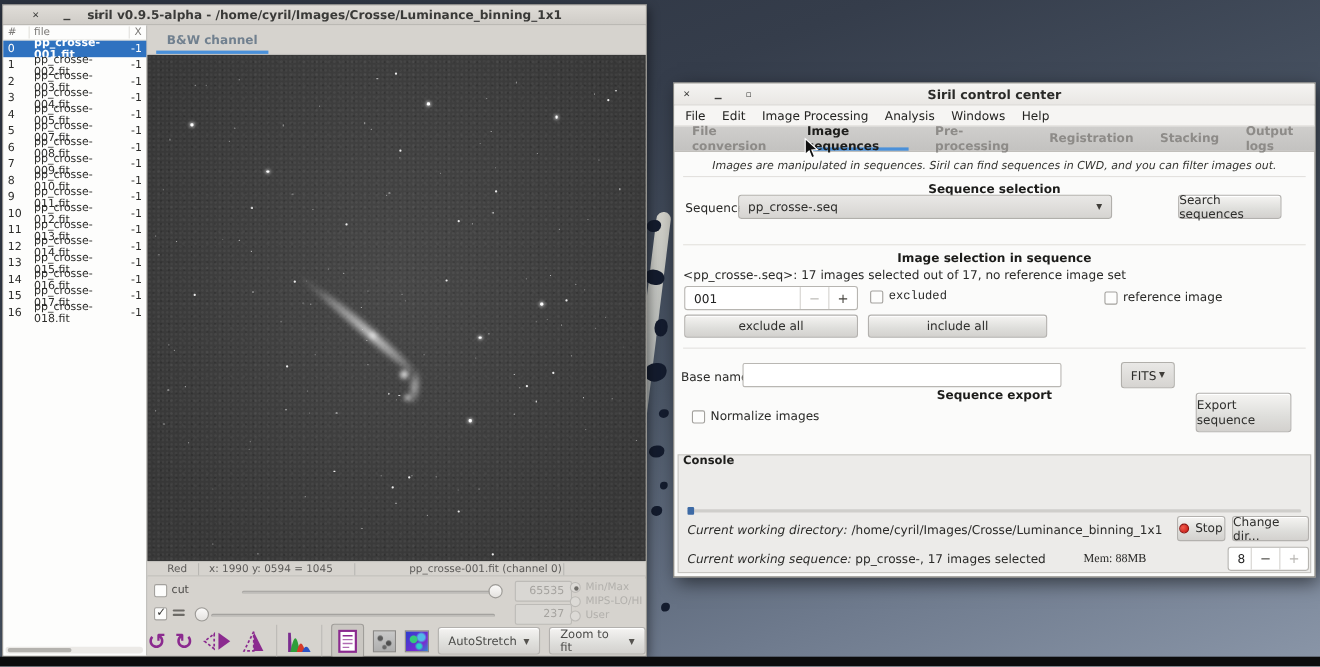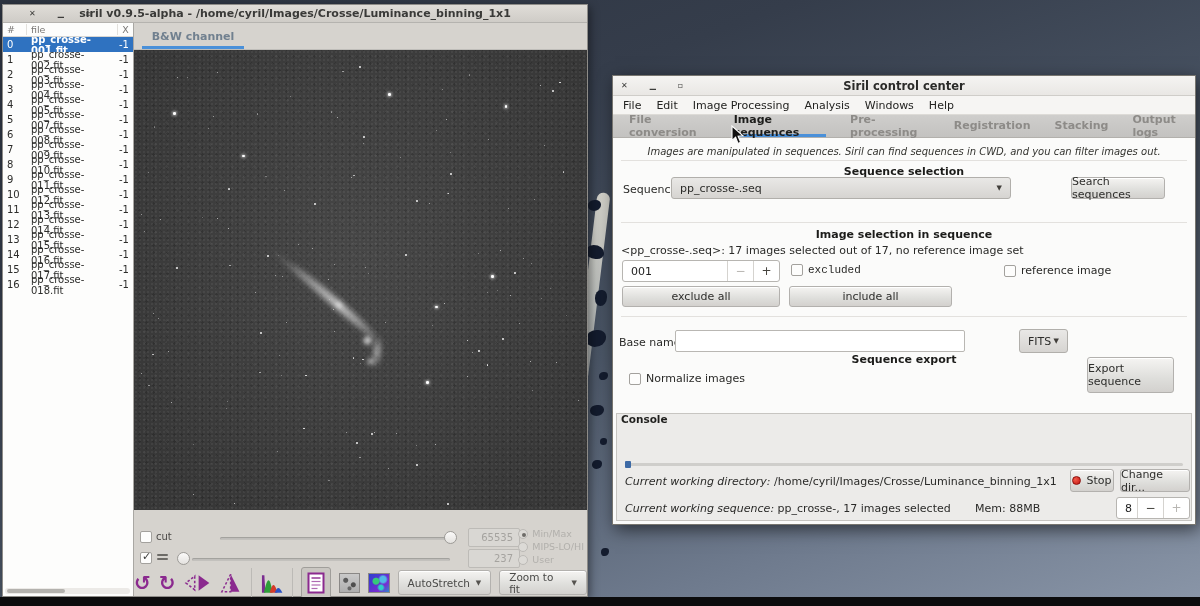--- a/index.html
+++ b/index.html
@@ -390,20 +390,28 @@
         <span class="star" style="left: 18.4827px; top: 303.629px; width: 1.1px; height: 1.1px; opacity: 0.755515;"></span>
         <span class="star" style="left: 344.198px; top: 300.011px; width: 1.8px; height: 1.8px; opacity: 0.9;"></span>
         <span class="star" style="left: 24.2447px; top: 267.523px; width: 1.1px; height: 1.1px; opacity: 0.566741;"></span>
         <span class="star" style="left: 231.114px; top: 216.776px; width: 1.1px; height: 1.1px; opacity: 0.609734;"></span>
         <span class="star" style="left: 7.35093px; top: 322.977px; width: 1.1px; height: 1.1px; opacity: 0.660995;"></span>
         <span class="star" style="left: 82.6377px; top: 168.264px; width: 1.1px; height: 1.1px; opacity: 0.769005;"></span>
         <span class="star" style="left: 125.836px; top: 281.855px; width: 1.8px; height: 1.8px; opacity: 0.9;"></span>
         <span class="star" style="left: 208.416px; top: 20.7929px; width: 1.1px; height: 1.1px; opacity: 0.572714;"></span>
       </div>
 
+    <div class="status-l">
+      <span style="left:18px;">Red</span>
+      <span class="st-div" style="left:46px;"></span>
+      <span style="left:56px;">x: 1990 y: 0594 = 1045</span>
+      <span class="st-div" style="left:188px;"></span>
+      <span style="left:238px;">pp_crosse-001.fit (channel 0)</span>
+      <span class="st-div" style="left:378px;"></span>
+    </div>
 
     <div class="levels">
       <span class="cb" style="position:absolute; left:6px; top:5px;"></span>
       <span class="lev-label" style="left:22px; top:5px;">cut</span>
       <span class="track" style="left:86px; width:230px; top:11px;"></span>
       <span class="knob" style="left:310px; top:5px;"></span>
       <span class="valbox" style="left:334px; top:2px;">65535</span>
 
       <span class="cb checked" style="position:absolute; left:6px; top:26px;"></span>
       <span class="lev-icon" style="left:23px; top:28px;">
@@ -553,21 +561,21 @@
       <span class="pg-chunk"></span>
 
       <span class="lab" style="left:8px; top:61px;"><span class="it">Current working directory:</span> <span>/home/cyril/Images/Crosse/Luminance_binning_1x1</span></span>
       <span class="btn" style="position:absolute; left:453px; top:55px; width:44px; height:23px;">
           <span class="stop-dot"></span>
           <span>Stop</span>
         </span>
       <span class="btn" style="position:absolute; left:503px; top:55px; width:70px; height:23px;">Change dir...</span>
 
       <span class="lab" style="left:8px; top:88px;"><span class="it">Current working sequence:</span> <span>pp_crosse-, 17 images selected</span></span>
-      <span class="lab" style="left:358px; top:88px;">Mem: 88MB</span>
+      <span class="lab" style="left:368px; top:88px;font-family:Liberation Serif, serif;">Mem: 88MB</span>
       <div class="spinner" style="left:499px; top:83px; width:74px; height:22px;">
         <span class="spin-val">8</span>
         <span class="spin-btn">−</span>
         <span class="spin-btn dim">+</span>
       </div>
     </div>
   </div>
 </div>
 
 <svg class="cursor-svg" width="14" height="20" viewBox="0 0 14 20">

